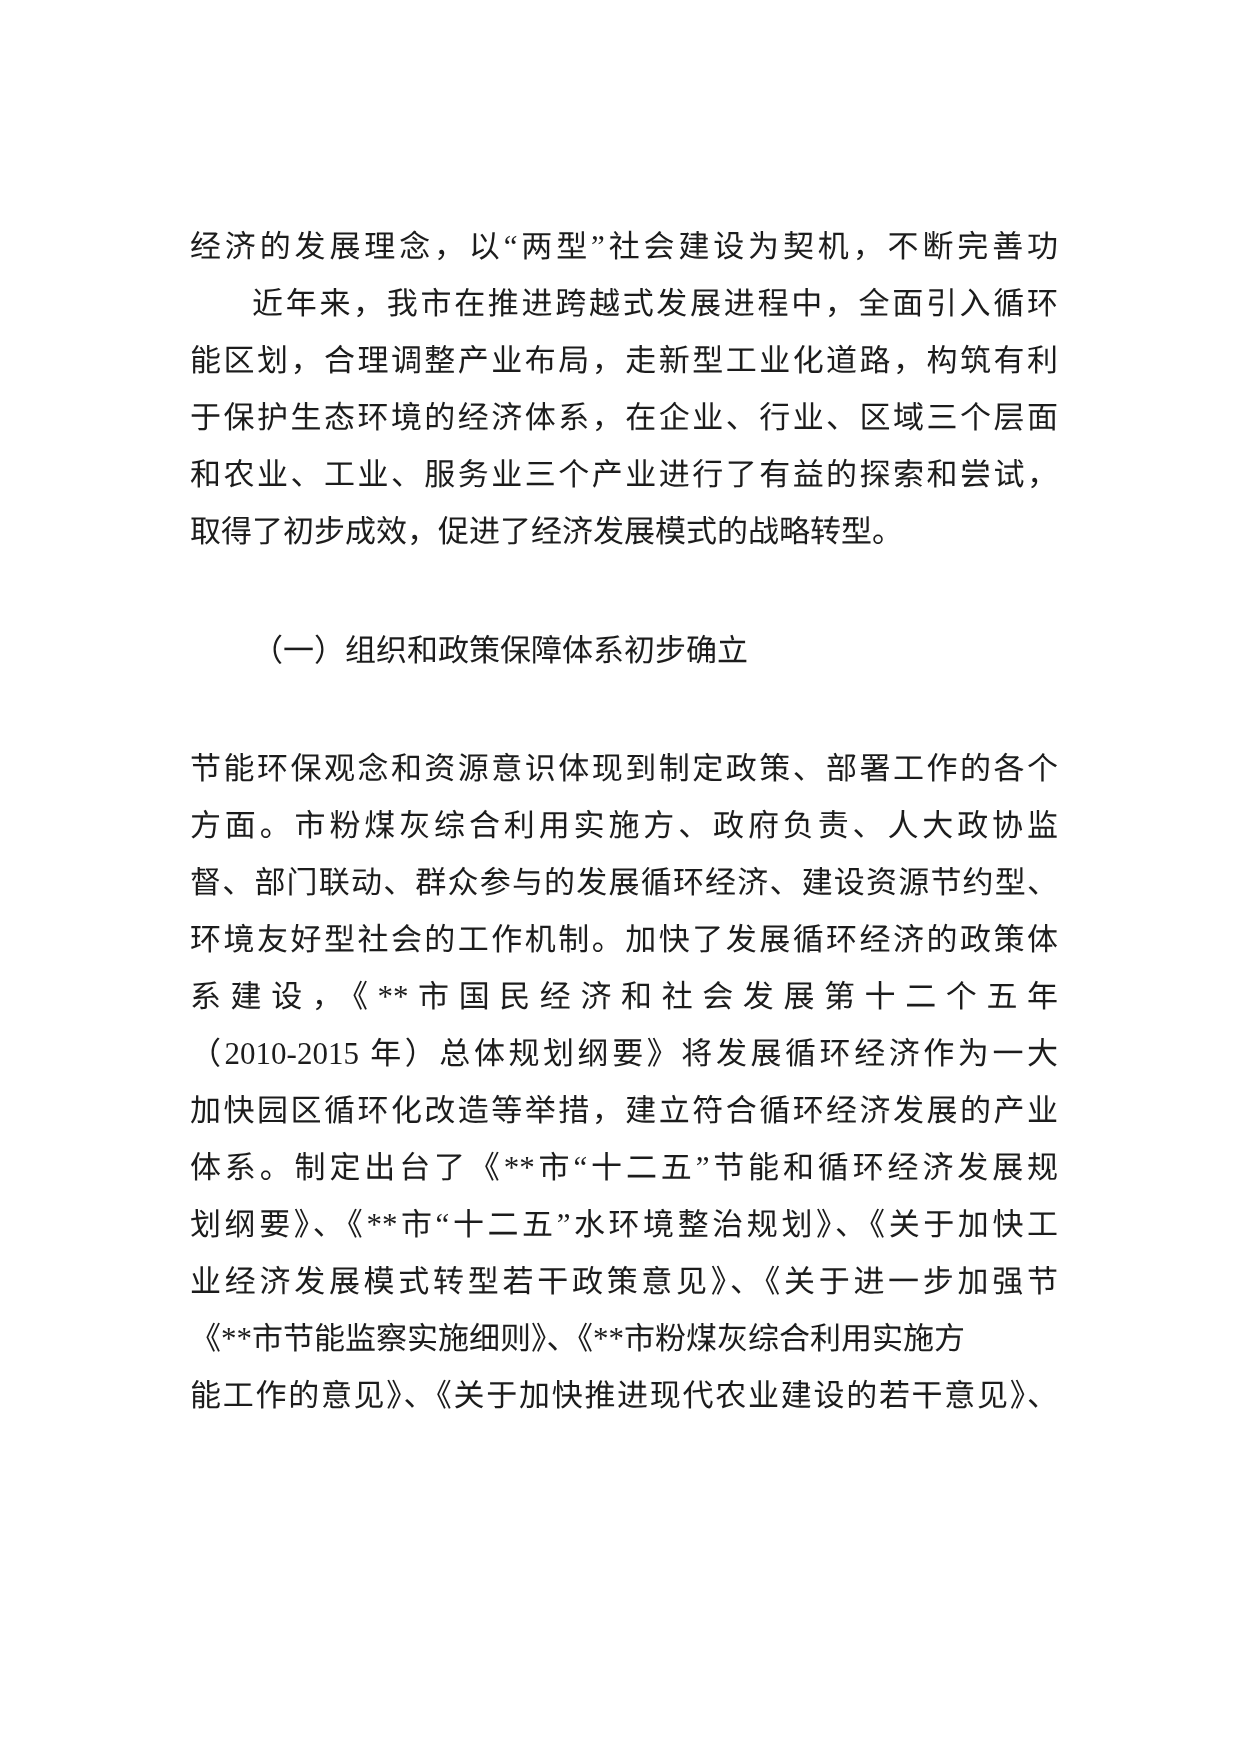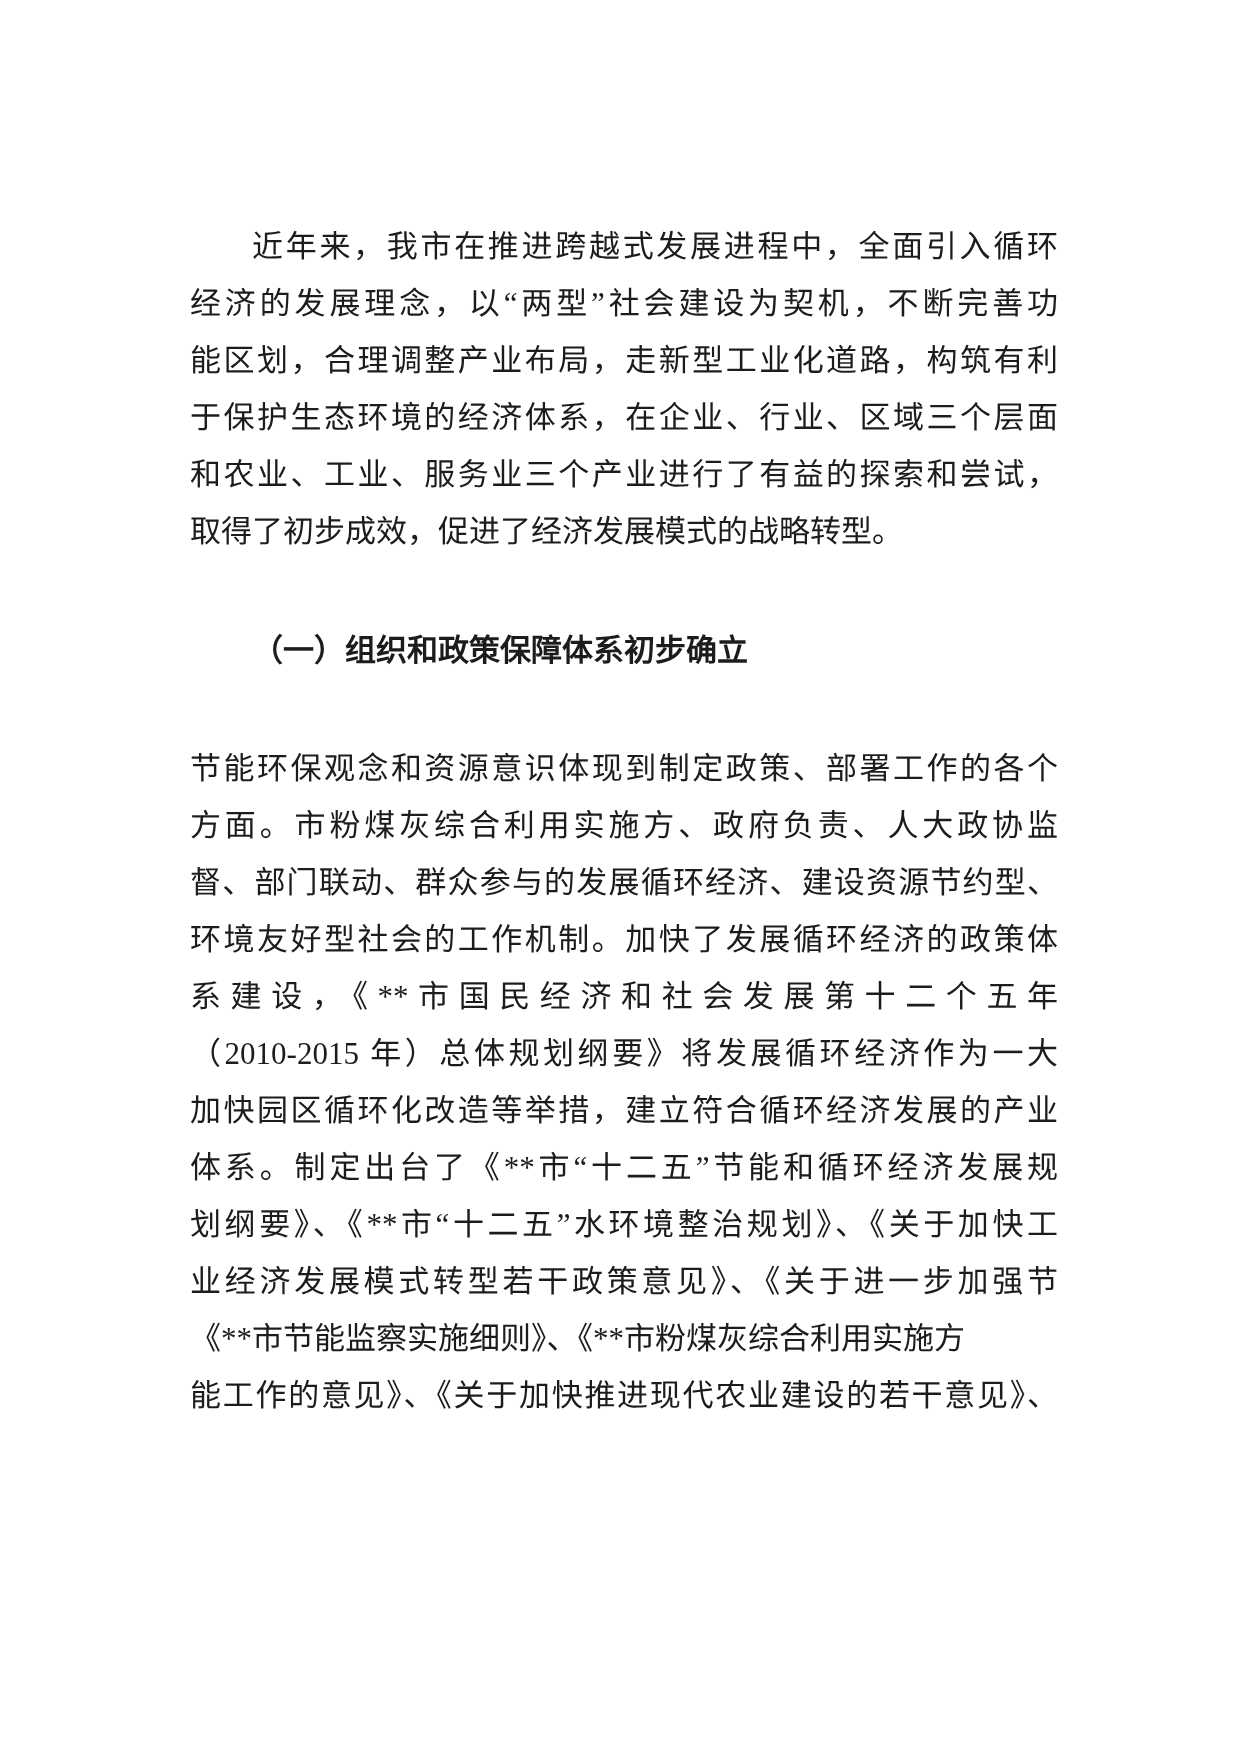--- a/index.html
+++ b/index.html
@@ -39,35 +39,35 @@
   .line.natural {
     text-align: center;
     text-align-last: left;
   }
   .line.indent {
     text-indent: 62px;
   }
   .heading {
     margin: 62px 0 0 0;
     padding: 0;
-    font-weight: bold;
+    font-weight: normal;
   }
   .para-2 {
     margin-top: 61px;
   }
 </style>
 </head>
 <body>
 
 <div class="page">
   <div class="content">
 
     <div class="para para-1">
+      <div class="line">经济的发展理念，以“两型”社会建设为契机，不断完善功</div>
       <div class="line indent">近年来，我市在推进跨越式发展进程中，全面引入循环</div>
-      <div class="line">经济的发展理念，以“两型”社会建设为契机，不断完善功</div>
       <div class="line">能区划，合理调整产业布局，走新型工业化道路，构筑有利</div>
       <div class="line">于保护生态环境的经济体系，在企业、行业、区域三个层面</div>
       <div class="line">和农业、工业、服务业三个产业进行了有益的探索和尝试，</div>
       <div class="line natural">取得了初步成效，促进了经济发展模式的战略转型。</div>
     </div>
 
     <h2 class="heading">
       <div class="line natural indent">（一）组织和政策保障体系初步确立</div>
     </h2>
 

